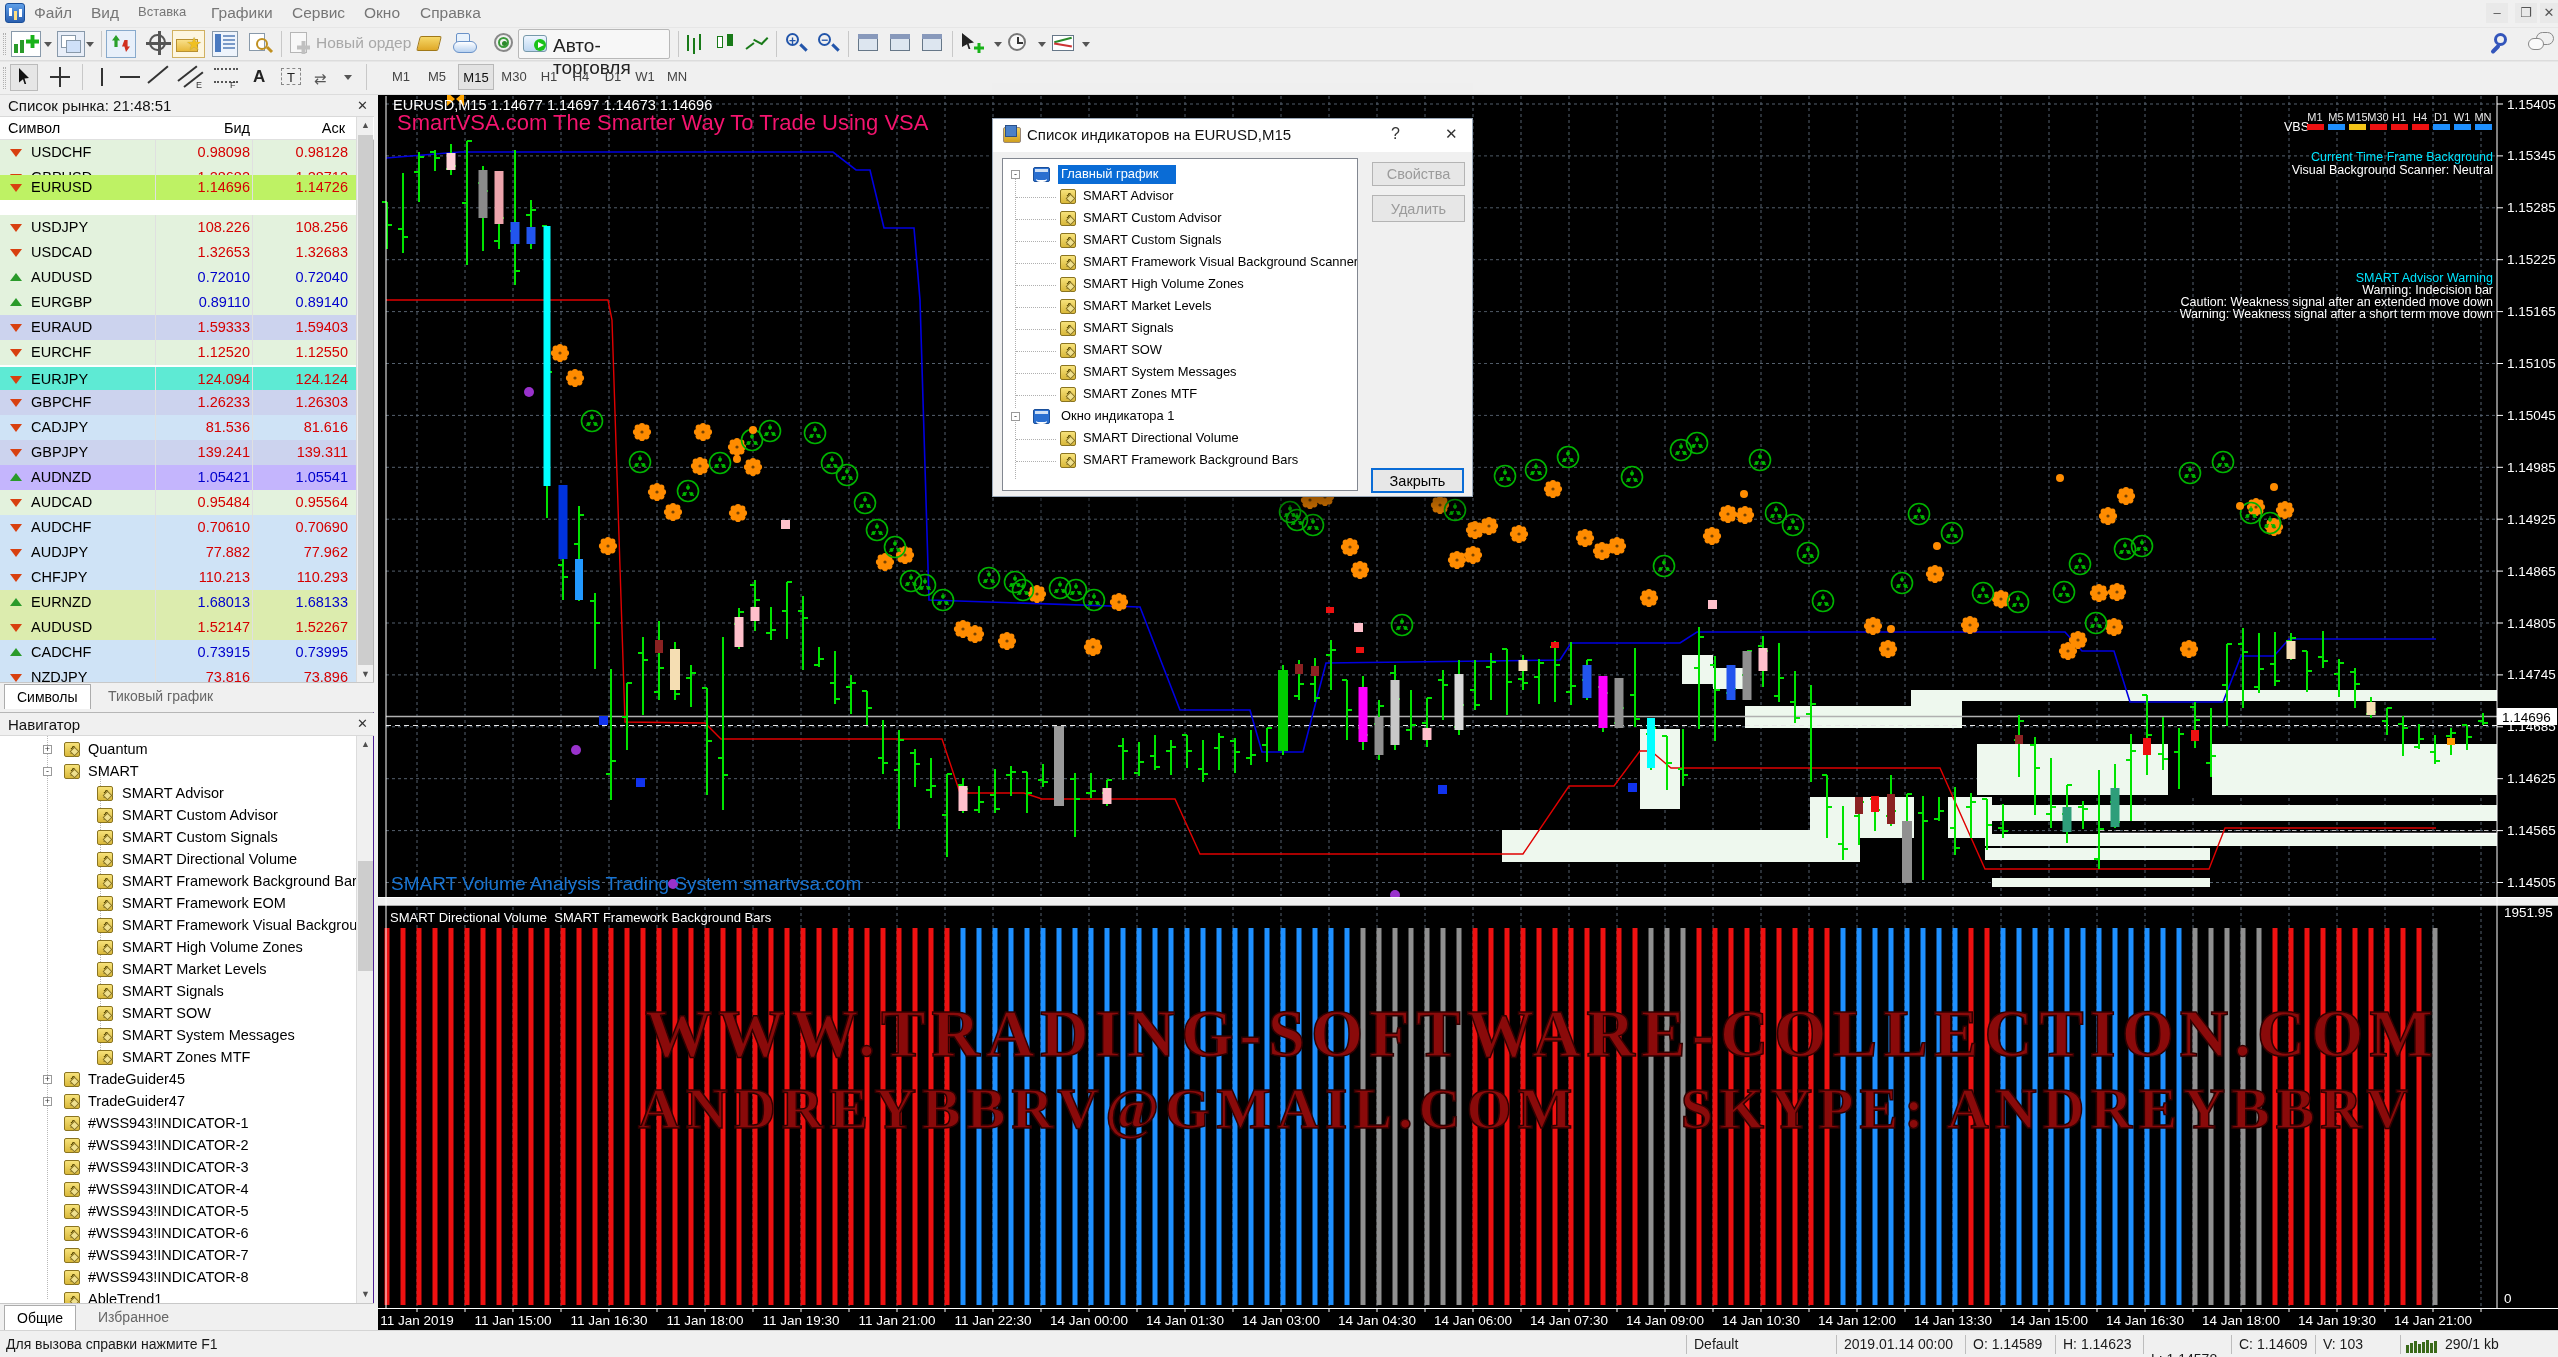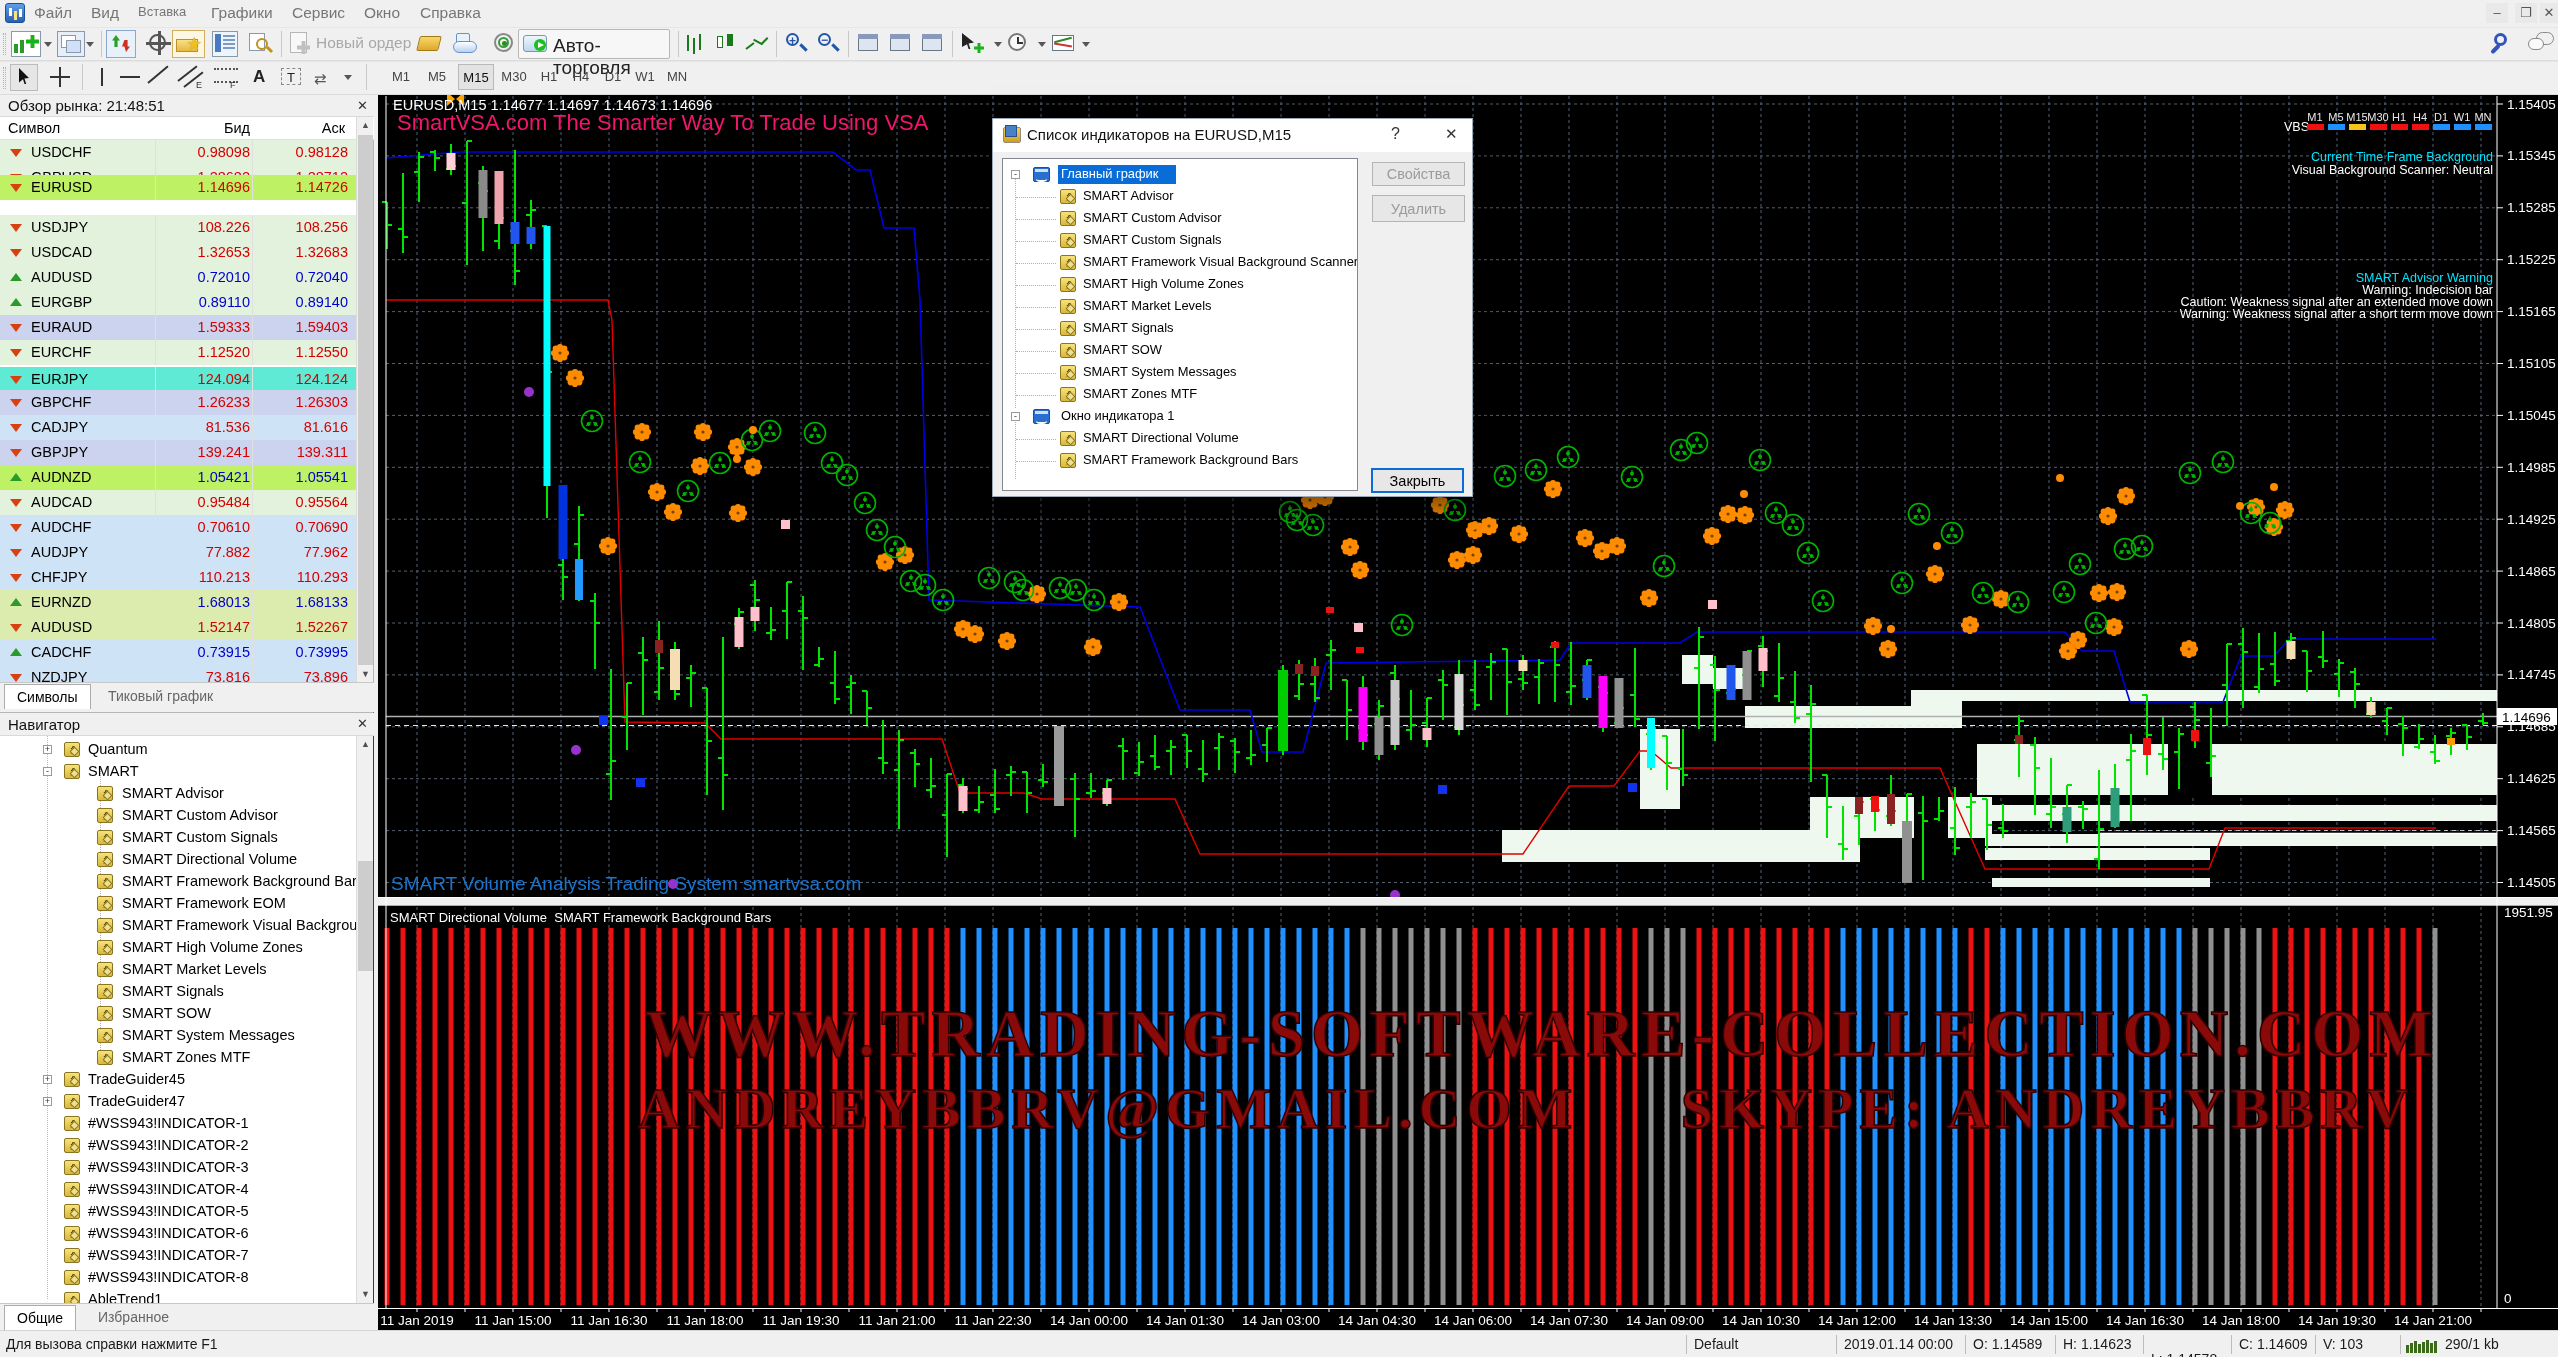--- a/index.html
+++ b/index.html
@@ -222,21 +222,21 @@
 <div class="tfb" style="left:386px;top:64px;width:30px">M1</div>
 <div class="tfb" style="left:422px;top:64px;width:30px">M5</div>
 <div class="tfb on" style="left:458px;top:64px;width:36px">M15</div>
 <div class="tfb" style="left:496px;top:64px;width:36px">M30</div>
 <div class="tfb" style="left:534px;top:64px;width:30px">H1</div>
 <div class="tfb" style="left:566px;top:64px;width:30px">H4</div>
 <div class="tfb" style="left:598px;top:64px;width:30px">D1</div>
 <div class="tfb" style="left:630px;top:64px;width:30px">W1</div>
 <div class="tfb" style="left:662px;top:64px;width:30px">MN</div>
 <div class="abs" style="left:0;top:95px;width:374px;height:615px;background:#fff;border-right:1px solid #b6b6b6">
-    <div class="abs panel-title" style="left:0;top:0;width:374px;height:22px"><span style="margin-left:8px;line-height:22px">Обзор рынка: 21:48:51</span><span class="abs" style="right:6px;top:3px;color:#333;font-size:13px">✕</span></div>
+    <div class="abs panel-title" style="left:0;top:0;width:374px;height:22px"><span style="margin-left:8px;line-height:22px">Список рынка: 21:48:51</span><span class="abs" style="right:6px;top:3px;color:#333;font-size:13px">✕</span></div>
     <div class="abs" style="left:0;top:22px;width:374px;height:23px;background:#fff;border-bottom:1px solid #e0e0e0;font-size:14.5px;color:#000">
       <span class="abs" style="left:8px;top:3px">Символ</span>
       <span class="abs" style="left:156px;top:3px;width:94px;text-align:right">Бид</span>
       <span class="abs" style="left:253px;top:3px;width:92px;text-align:right">Аск</span>
     </div>
     <div class="mwrow" style="top:45px;background:#e3f2dd">
       <div class="arrow" style="border:6px solid transparent;border-top:8px solid #d84010;top:9px"></div>
       <span class="sym">USDCHF</span>
       <span class="bid dn">0.98098</span>
       <span class="ask dn">0.98128</span>
@@ -332,21 +332,21 @@
       <div class="colline" style="left:252px"></div>
     </div>
     <div class="mwrow" style="top:345px;background:#ccd3ee">
       <div class="arrow" style="border:6px solid transparent;border-top:8px solid #d84010;top:9px"></div>
       <span class="sym">GBPJPY</span>
       <span class="bid dn">139.241</span>
       <span class="ask dn">139.311</span>
       <div class="colline" style="left:155px"></div>
       <div class="colline" style="left:252px"></div>
     </div>
-    <div class="mwrow" style="top:370px;background:#bef264">
+    <div class="mwrow" style="top:370px;background:#c4b5fd">
       <div class="arrow" style="border:6px solid transparent;border-bottom:8px solid #2a9a2a;top:2px"></div>
       <span class="sym">AUDNZD</span>
       <span class="bid up">1.05421</span>
       <span class="ask up">1.05541</span>
       <div class="colline" style="left:155px"></div>
       <div class="colline" style="left:252px"></div>
     </div>
     <div class="mwrow" style="top:395px;background:#e3f2dd">
       <div class="arrow" style="border:6px solid transparent;border-top:8px solid #d84010;top:9px"></div>
       <span class="sym">AUDCAD</span>

